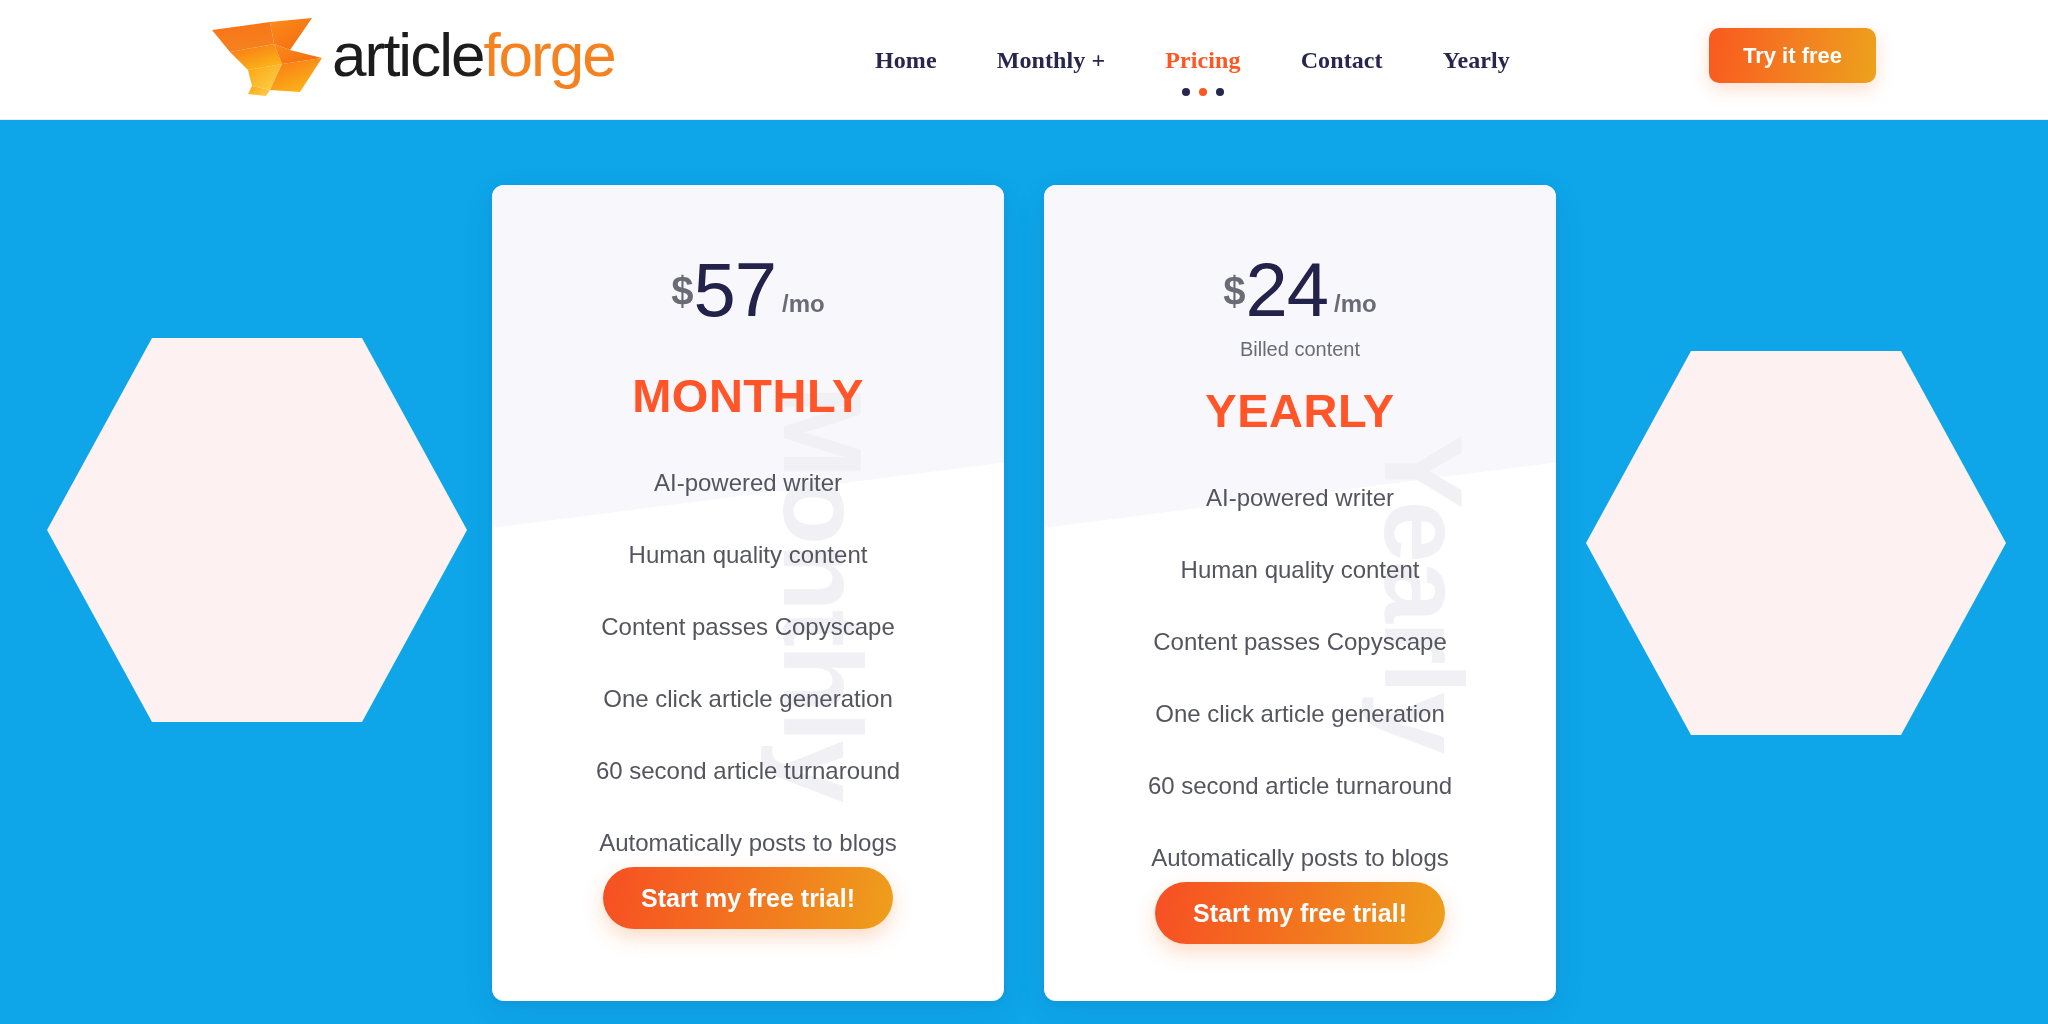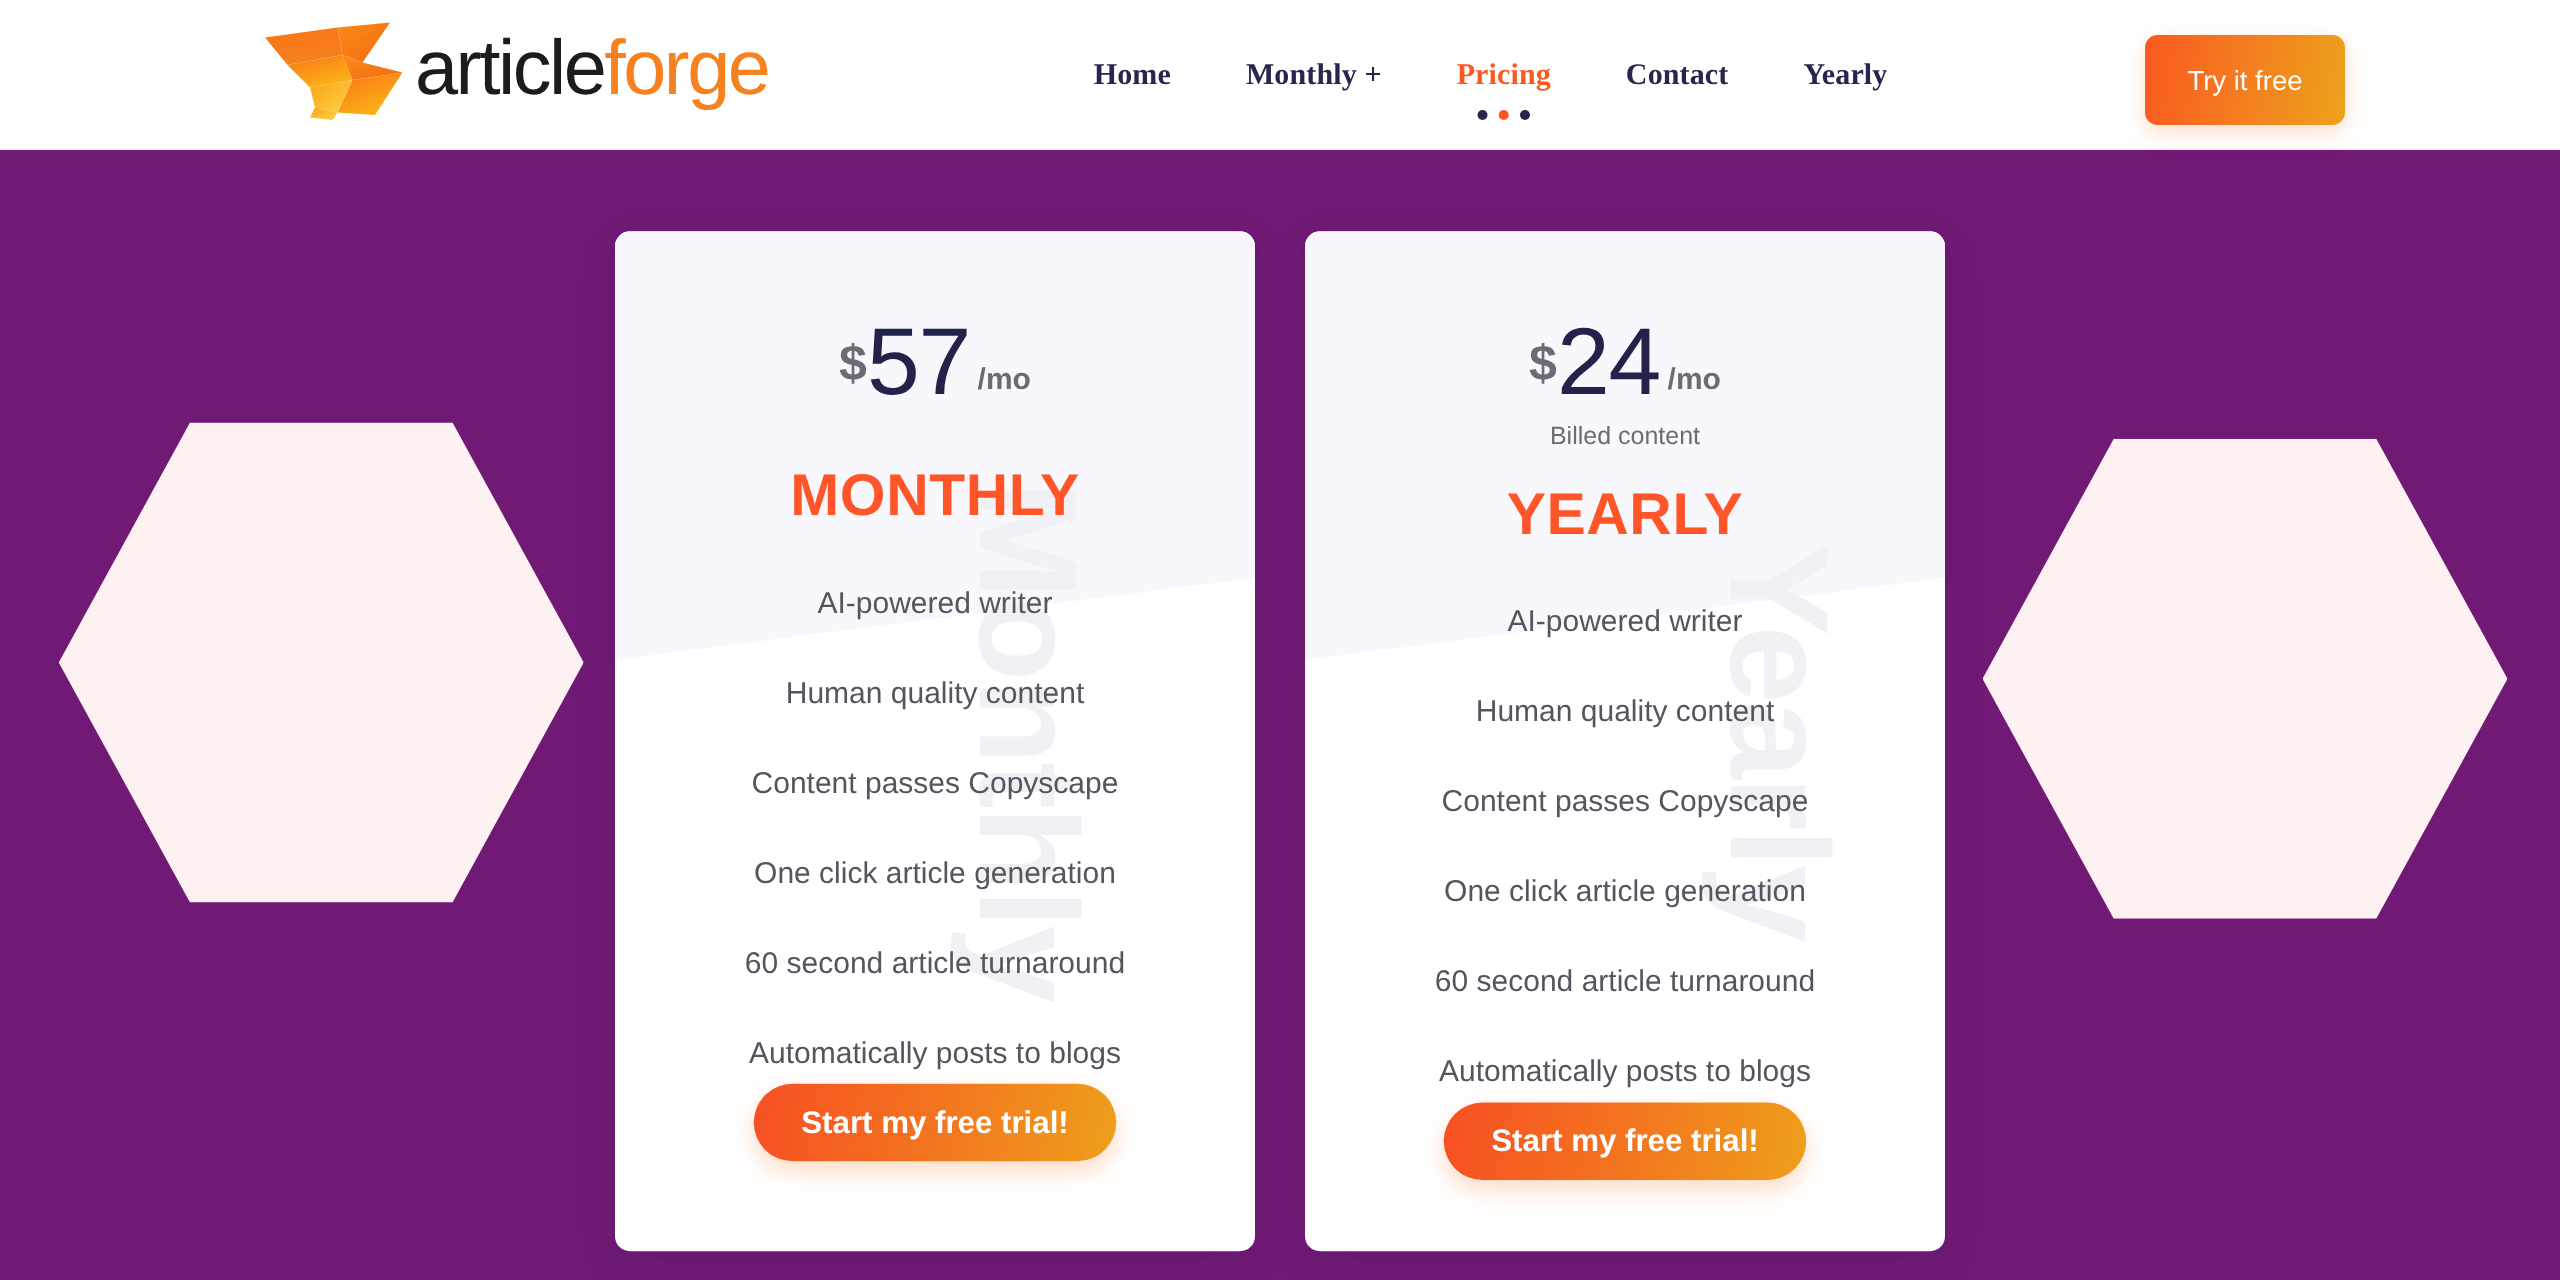--- a/index.html
+++ b/index.html
@@ -4,21 +4,21 @@
 <style>
   * { margin:0; padding:0; box-sizing:border-box; }
 
   html, body {
     width:2048px; height:1024px;
     overflow:hidden;
     background:#ffffff;
     font-family:"Liberation Sans", sans-serif;
   }
 
-  .page { position:relative; width:2048px; height:1024px; background:#701a75; }
+  .page { position:relative; width:2048px; height:1024px; background:#0ea5e9; }
 
   
   .header {
     position:absolute; top:0; left:0;
     width:2048px; height:120px;
     background:#ffffff;
     border-bottom:1px solid #eeeef2;
     display:flex; align-items:center;
     z-index:50;
   }
@@ -39,24 +39,24 @@
   .nav-item.active { color:#ff5722;text-align:right; }
   .nav-dots {
     position:absolute; left:50%; transform:translateX(-50%);
     bottom:-22px; display:flex; gap:9px;
   }
   .nav-dots i { width:8px; height:8px; border-radius:50%; background:#26264f; display:block; }
   .nav-dots i.mid { background:#ff5722; }
 
   .cta-top {
     position:absolute; right:172px; top:28px;
-    padding:0 34px; height:72px; line-height:55px;
+    padding:0 34px; height:55px; line-height:55px;
     border-radius:10px;
     background:linear-gradient(100deg,#f9591f 0%,#f47a20 45%,#eda21c 100%);
-    color:#ffffff; font-size:22px; font-weight:400;
+    color:#ffffff; font-size:22px; font-weight:700;
     border:none; cursor:pointer;
     box-shadow:0 6px 18px rgba(244,110,32,0.22);
     white-space:nowrap;
   }
 
   
   .hex {
     position:absolute;
     background:#fdf1f1;
     clip-path:polygon(25% 2%, 75% 2%, 100% 50%, 75% 98%, 25% 98%, 0% 50%);

